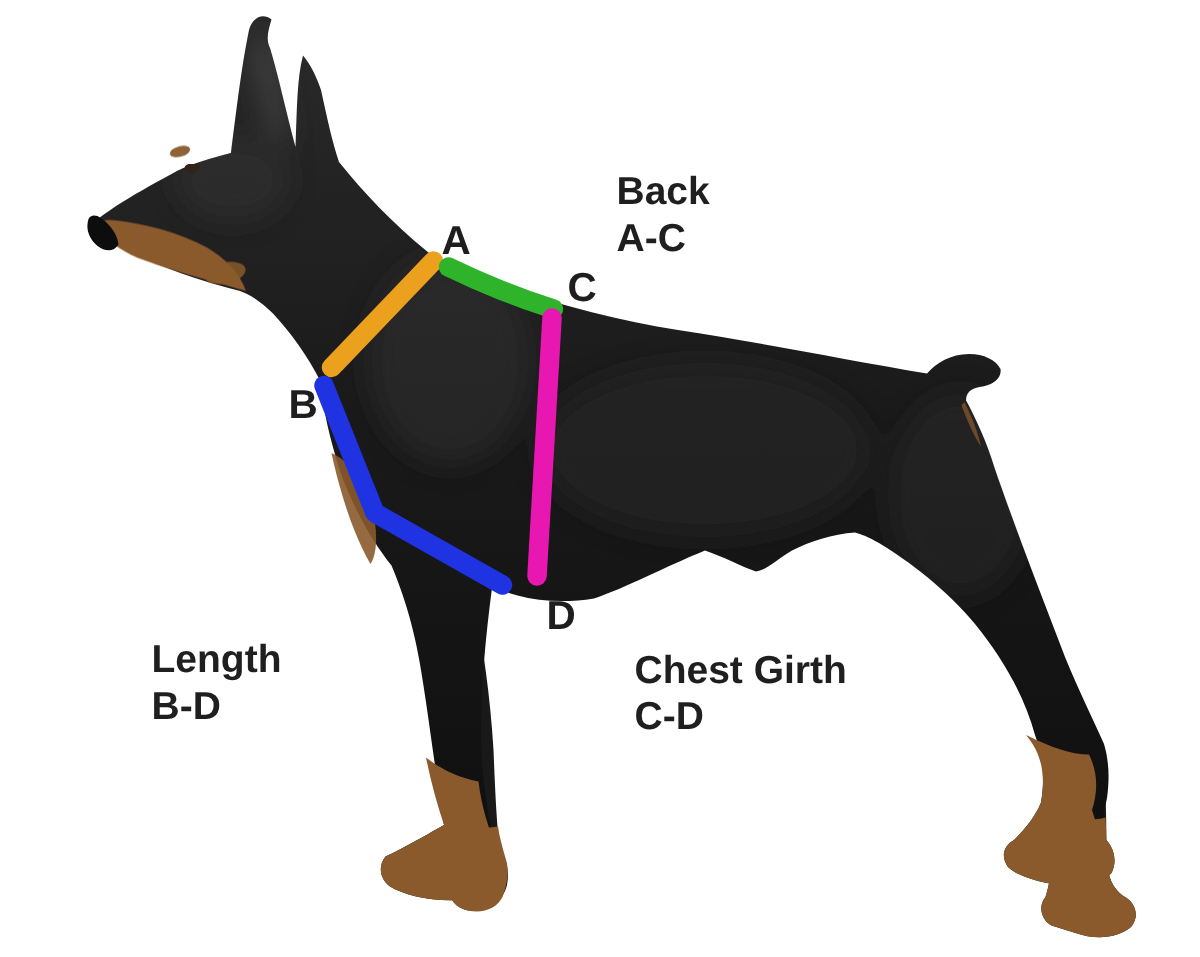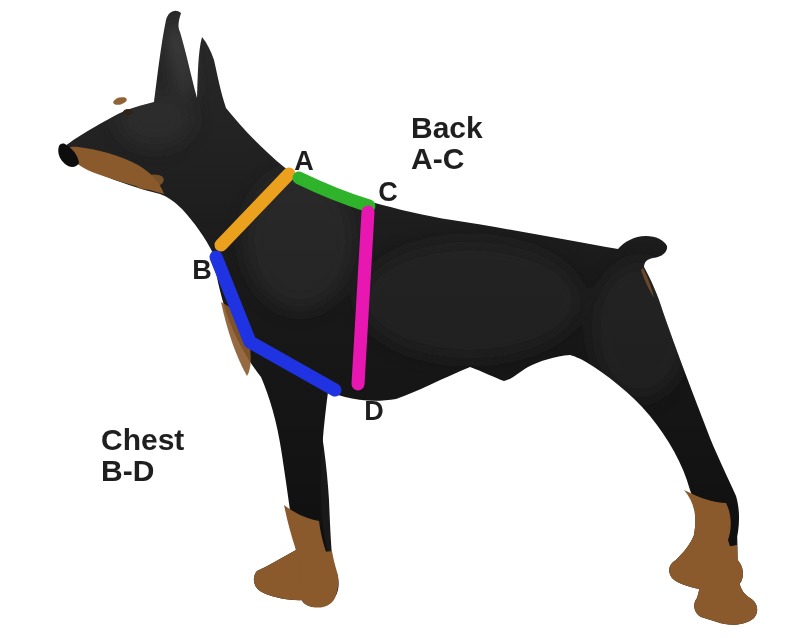--- a/index.html
+++ b/index.html
@@ -7,21 +7,21 @@
     position:relative;width:800px;height:638px;background:#ffffff;
     overflow:hidden;font-family:"Liberation Sans",sans-serif;
   }
   .stage svg{position:absolute;left:0;top:0;}
   .marker{
     position:absolute;transform:translate(-50%,-50%);
     font-size:27px;font-weight:700;color:#1e1e1e;line-height:1;
     white-space:nowrap;user-select:none;
   }
   .measure-label{
-    position:absolute;font-size:30px;font-weight:700;color:#1f1f1f;
+    position:absolute;font-size:26px;font-weight:700;color:#1f1f1f;
     line-height:31px;white-space:nowrap;user-select:none;
   }
   .measure-label span{display:block;}
 </style>
 </head>
 <body>
 
 <div class="stage">
 
   <svg width="800" height="638" viewBox="0 0 800 638">
@@ -205,17 +205,21 @@
   <div class="marker" style="left:304px;top:161px">A</div>
   <div class="marker" style="left:202px;top:270px">B</div>
   <div class="marker" style="left:388px;top:192px">C</div>
   <div class="marker" style="left:374px;top:411px">D</div>
 
   <div class="measure-label" style="left:411px;top:112px">
     <span>Back</span>
     <span>A-C</span>
   </div>
   <div class="measure-label" style="left:101px;top:424px">
-    <span>Chest</span>
+    <span>Length</span>
     <span>B-D</span>
   </div>
+  <div class="measure-label" style="left:423px;top:431px">
+    <span>Chest Girth</span>
+    <span>C-D</span>
+  </div>
 
 </div>
 
 </body></html>

